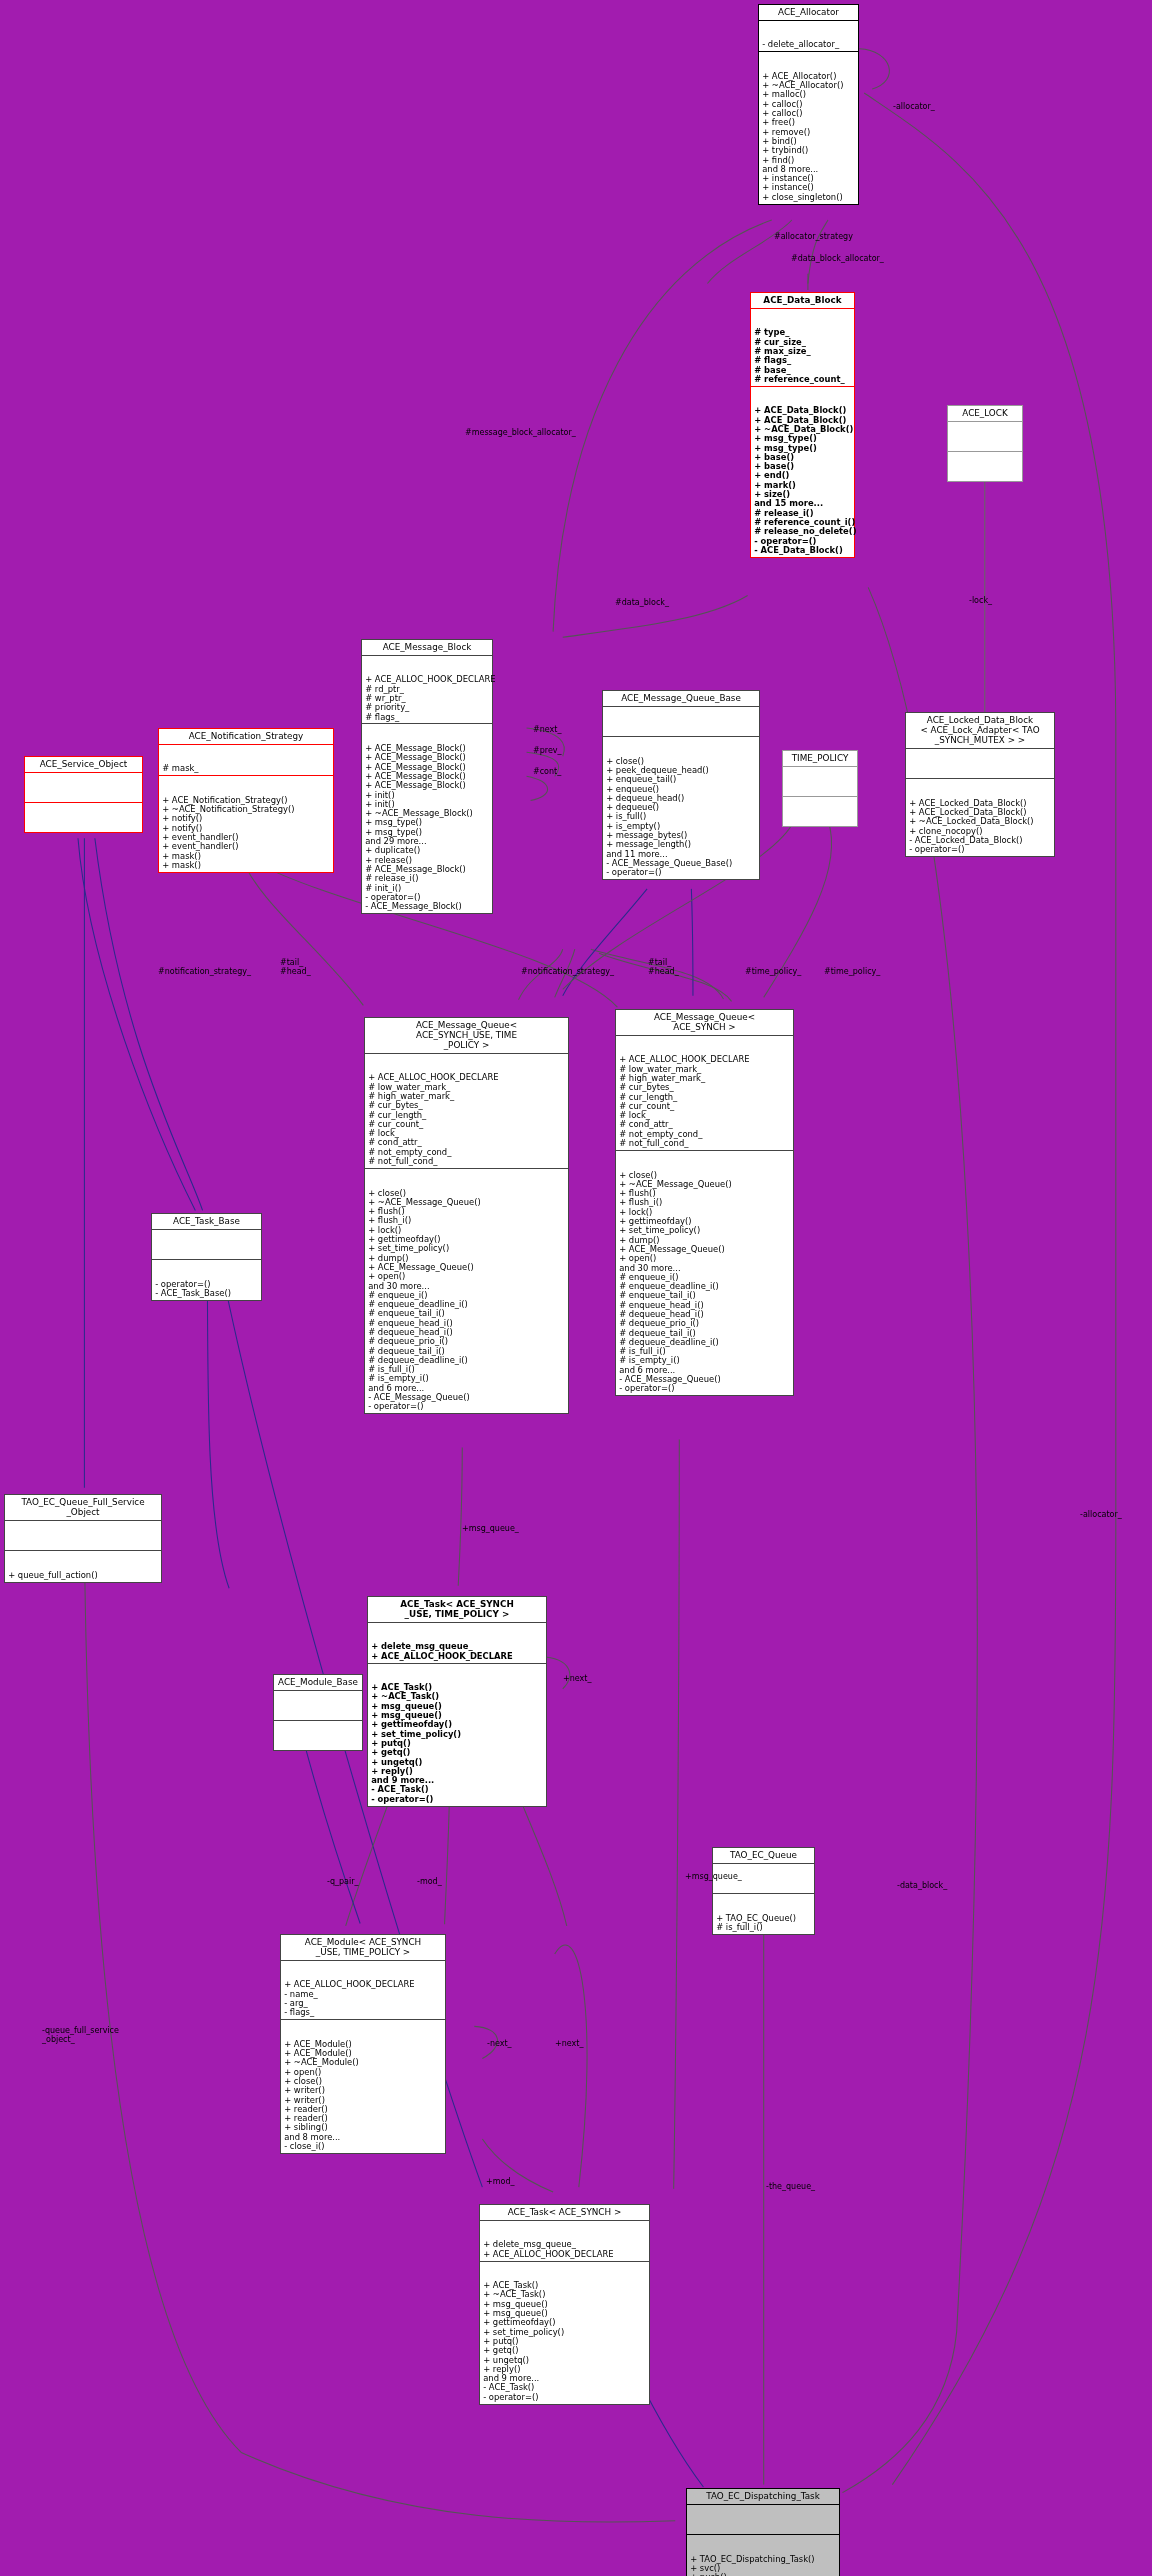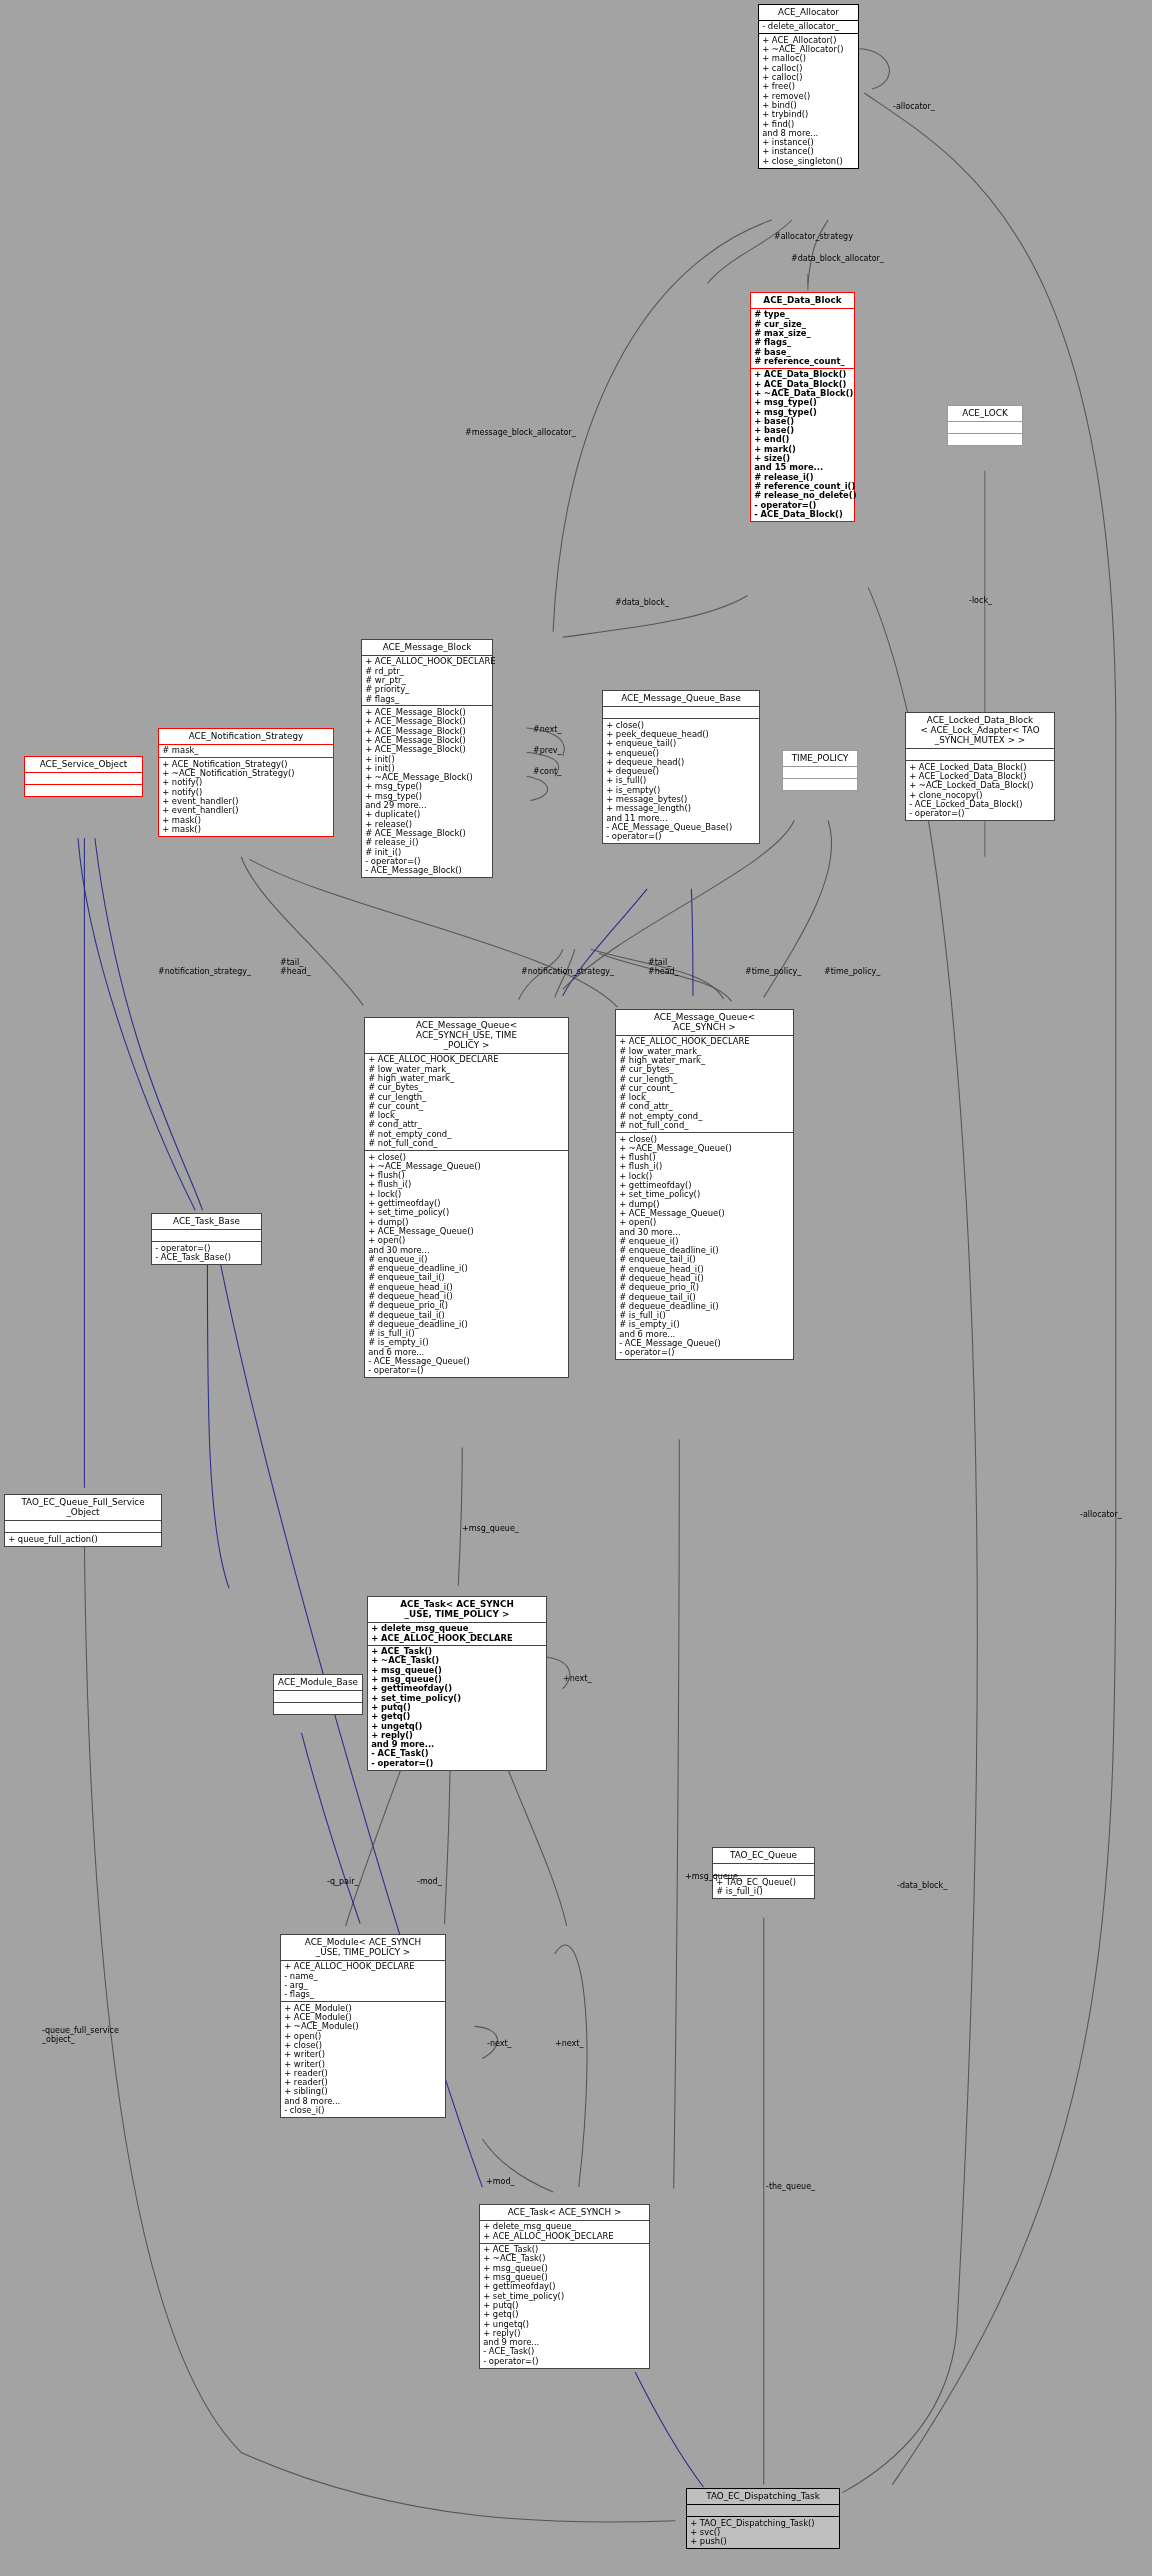--- a/index.html
+++ b/index.html
@@ -1,35 +1,35 @@
 <!DOCTYPE html>
 <html style="font-size:13px"><head>
 <meta charset="utf-8">
 <style>
   html,body{margin:0;padding:0;background:#ffffff;}
   body{font-family:"DejaVu Sans","Liberation Sans",sans-serif;}
-  #canvas{position:relative;width:1152px;height:2576px;overflow:hidden;background:#a3a3a3;}
+  #canvas{position:relative;width:1152px;height:2576px;overflow:hidden;background:#a21caf;}
   svg.edges{position:absolute;left:0;top:0;width:1152px;height:2576px;pointer-events:none;}
 
   .node{position:absolute;box-sizing:border-box;background:#ffffff;border:0.8px solid #000;z-index:5;}
   .node.grey{border:0.8px solid #444;}
   .node.red{border:0.8px solid #ff0000;}
   .node.filled{background:#bfbfbf;border:0.8px solid #000;}
   .node.lightborder{border:0.8px solid #999;}
 
   .n-title{
     text-align:center;font-size:8.8px;line-height:10px;color:#000;
     padding:2.4px 3.2px 2.4px 3.2px;
   }
   .n-sep{height:0;border-top:0.8px solid #000;}
   .node.red .n-sep{border-top:0.8px solid #ff0000;}
   .node.lightborder .n-sep{border-top:0.8px solid #999;}
   .node.grey .n-sep{border-top:0.8px solid #444;}
 
-  .n-sec{padding:1.6px 2.4px 1.6px 3.2px;font-size:8.4px;line-height:9.3px;color:#000;}
+  .n-sec{padding:1.6px 2.4px 1.6px 3.2px;font-size:8.4px;line-height:9.3px;color:#000;margin-top:18px;}
   .n-sec .row{white-space:nowrap;}
   .n-sec.empty{height:11.3px;padding:0;}
 
   .elabel{position:absolute;font-size:8px;line-height:8.8px;color:#000;z-index:6;white-space:nowrap;background:transparent;}
   .elabel.two{white-space:normal;text-align:left;}
 </style>
 </head>
 <body>
 
 <div id="canvas">

